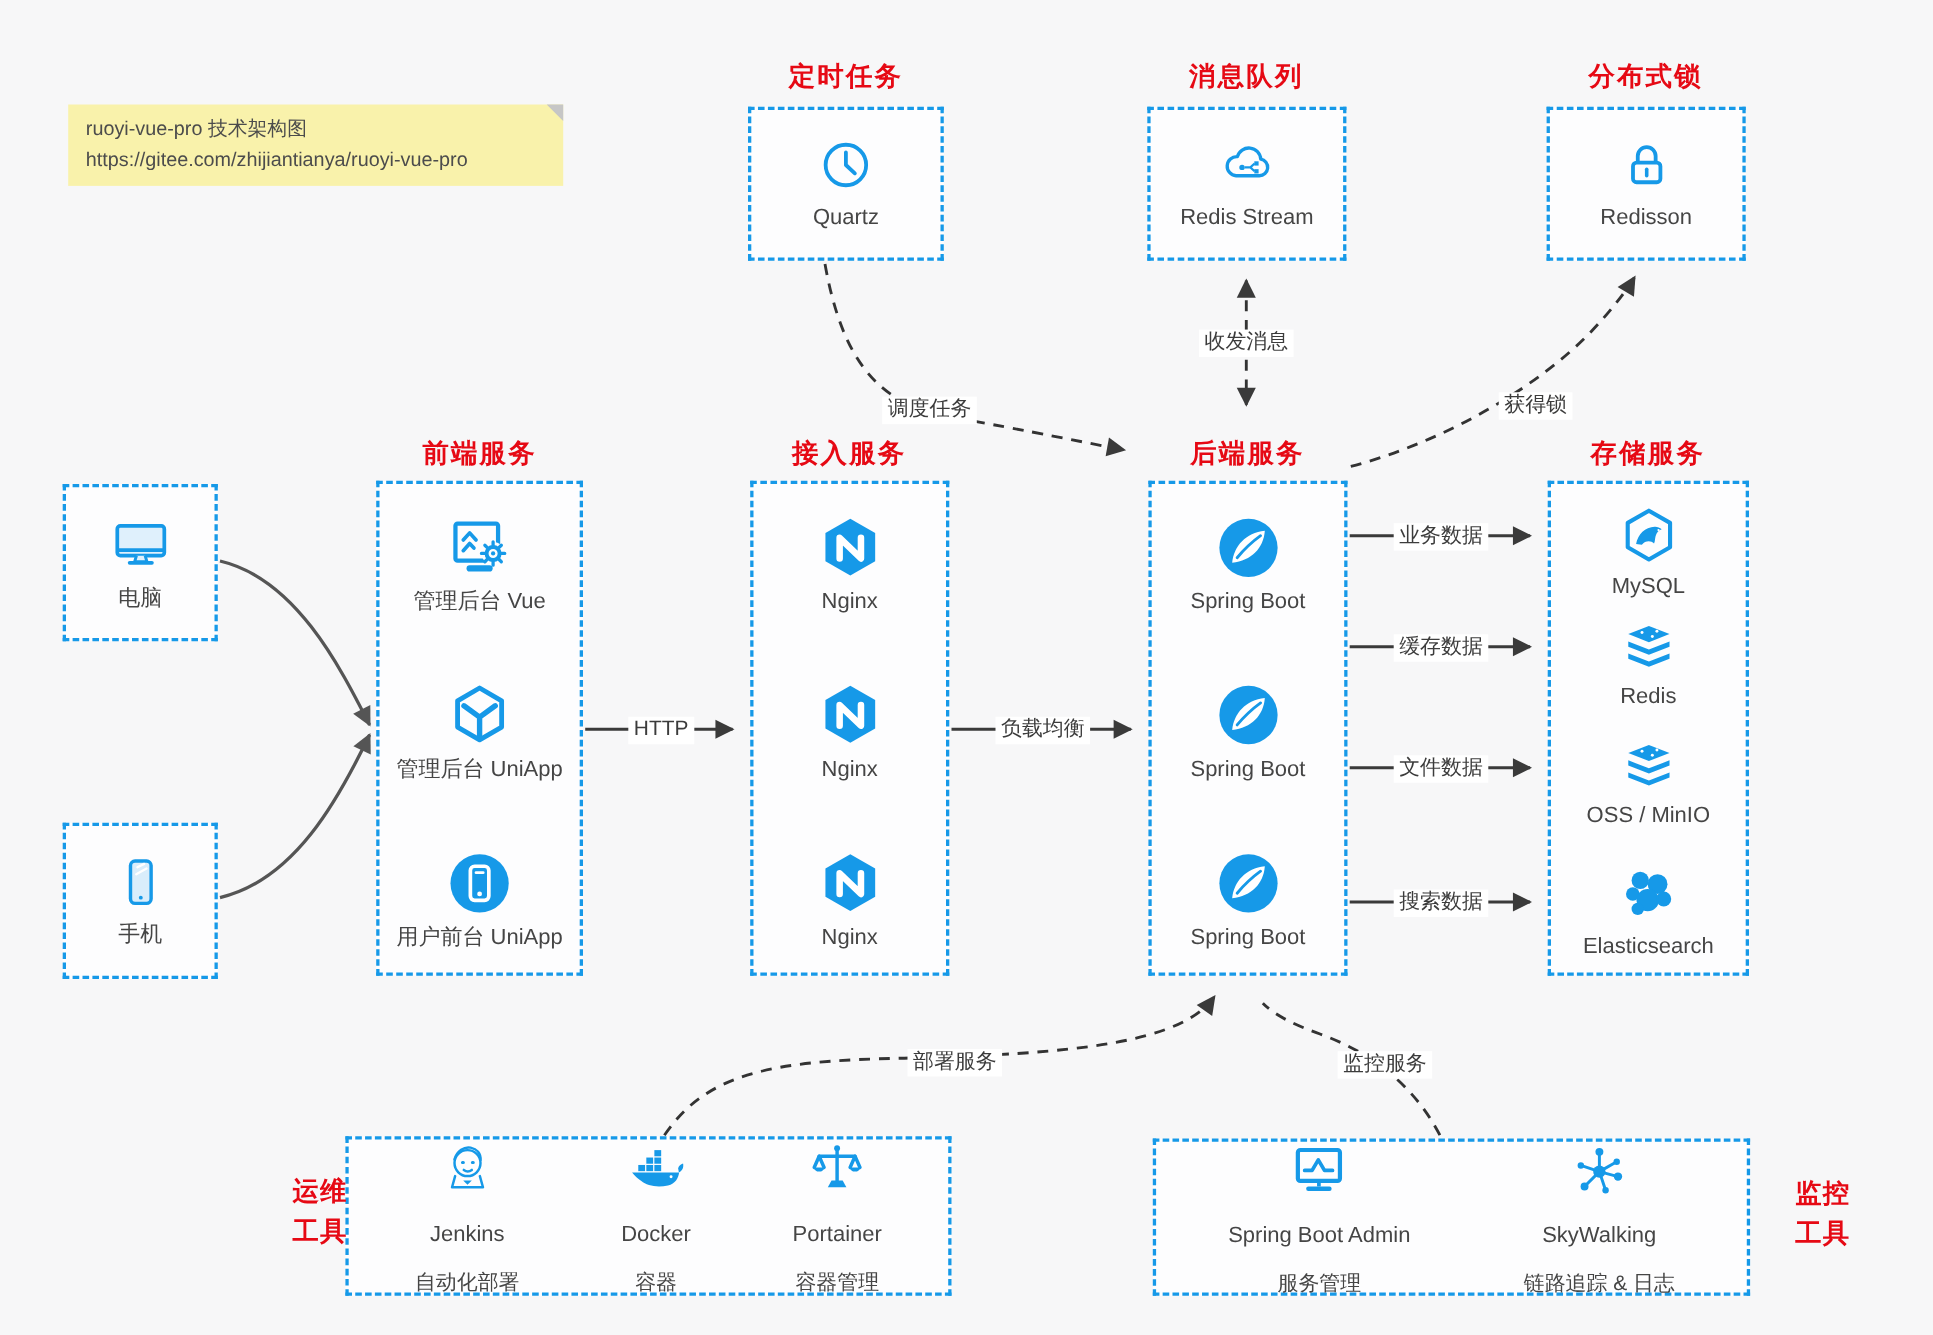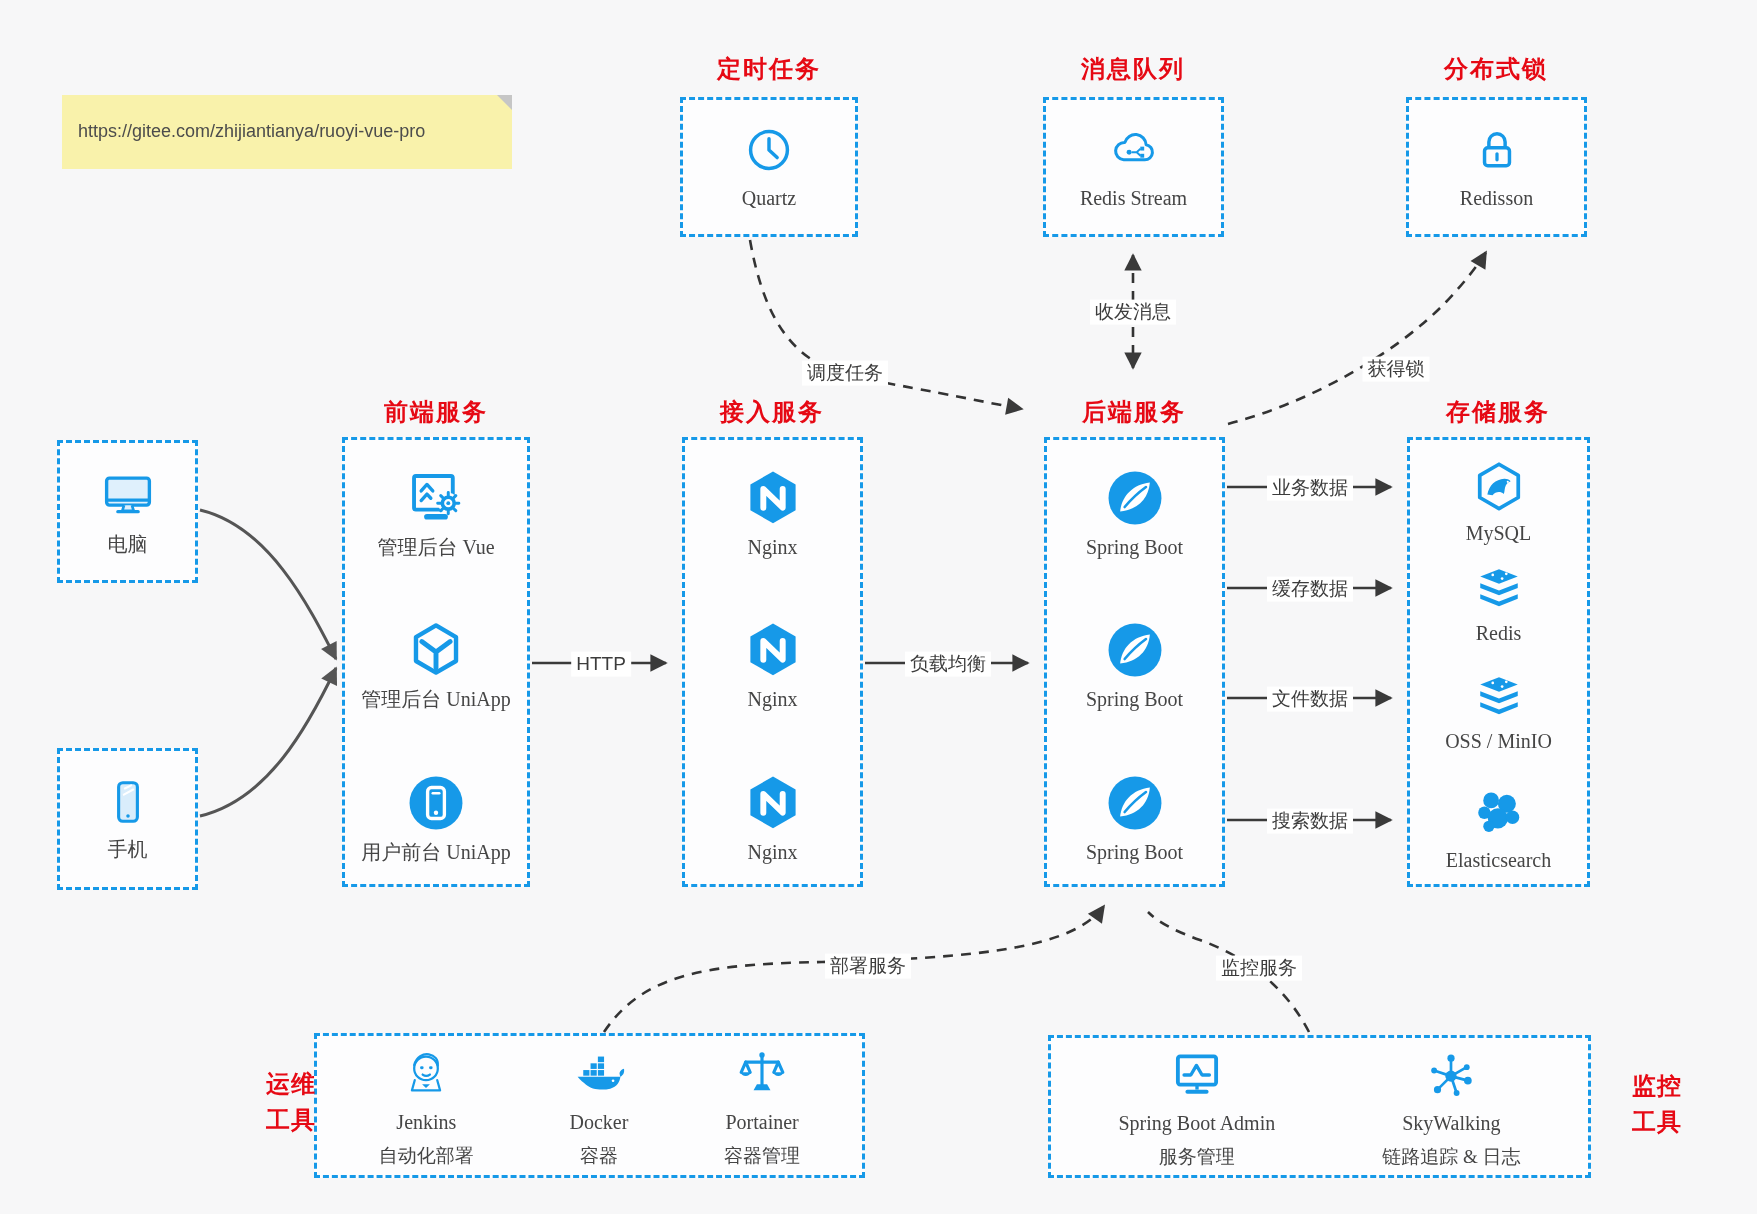--- a/index.html
+++ b/index.html
@@ -16,41 +16,40 @@
     width:1757px;height:1214px;position:relative;overflow:hidden;
     background:var(--bg);
     font-family:"Liberation Sans","DejaVu Sans",sans-serif;
     color:var(--ink);
   }
   .wires{position:absolute;left:0;top:0;z-index:1}
   .dbox{
     position:absolute;z-index:2;
     border:3px dashed var(--blue);
     background:var(--boxbg);
-    font-family:Liberation Serif, serif;
   }
   .center-col{display:flex;flex-direction:column;align-items:center;justify-content:center;gap:10px}
   .cap{font-size:20px;color:var(--ink);white-space:nowrap;line-height:1.2}
   .rtitle{
     position:absolute;z-index:3;transform:translate(-50%,-50%);
     color:var(--red);font-size:24px;font-weight:bold;white-space:nowrap;letter-spacing:2px;
   }
   .side-title{
     position:absolute;z-index:3;color:var(--red);font-size:24px;font-weight:bold;
     line-height:1.5;text-align:right;letter-spacing:1px;
   }
   .elabel{
     position:absolute;z-index:4;transform:translate(-50%,-50%);
     background:#ffffff;color:#3c3c3c;font-size:19px;padding:1px 5px;white-space:nowrap;line-height:1.2;
   }
   .col-item{position:absolute;left:0;right:0;display:flex;flex-direction:column;align-items:center;gap:6px}
   .ic{display:block;line-height:0}
   .ic svg{display:block}
   .bgrp{display:flex;align-items:center;justify-content:space-around;padding:6px 14px 2px}
-  .bitem{display:flex;flex-direction:column;align-items:center;gap:9px}
+  .bitem{display:flex;flex-direction:column;align-items:center;gap:20px}
   .bcap{font-size:20px;color:var(--ink);white-space:nowrap;line-height:1.25}
   .bsub{font-size:19px;color:var(--ink);white-space:nowrap;line-height:1.25}
   .note{
     position:absolute;left:62px;top:95px;width:450px;height:74px;z-index:2;
     background:#f9f2ab;
     display:flex;flex-direction:column;justify-content:center;
     padding-left:16px;font-size:18px;color:#4c4c4c;line-height:1.55;
   }
   .note .fold{
     position:absolute;top:0;right:0;width:0;height:0;
@@ -85,20 +84,21 @@
       <path d="M1133 255 V368" marker-start="url(#ah)" marker-end="url(#ah)"></path>
       <path d="M1228 424 C1312 402 1398 352 1446 302 C1466 281 1480 262 1486 252" marker-end="url(#ah)"></path>
       <path d="M604 1032 C642 976 700 964 822 962 C980 958 1074 948 1104 906" marker-end="url(#ah)"></path>
       <path d="M1309 1032 C1284 984 1244 956 1200 940 C1178 932 1160 924 1148 912"></path>
     </g>
   </g>
 </svg>
 
 <div class="note">
   <div class="fold"></div>
+  <div>ruoyi-vue-pro 技术架构图</div>
   <div>https://gitee.com/zhijiantianya/ruoyi-vue-pro</div>
 </div>
 
 <div class="rtitle" style="left:769px;top:69px">定时任务</div>
 <div class="rtitle" style="left:1133px;top:69px">消息队列</div>
 <div class="rtitle" style="left:1496px;top:69px">分布式锁</div>
 <div class="rtitle" style="left:436px;top:412px">前端服务</div>
 <div class="rtitle" style="left:772px;top:412px">接入服务</div>
 <div class="rtitle" style="left:1134px;top:412px">后端服务</div>
 <div class="rtitle" style="left:1498px;top:412px">存储服务</div>

